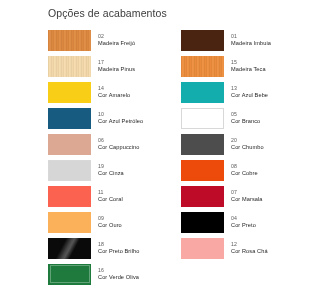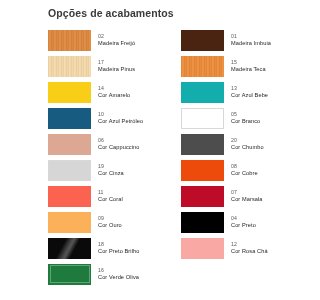--- a/index.html
+++ b/index.html
@@ -21,21 +21,20 @@
     box-sizing: border-box;
   }
   #title {
     position: absolute;
     left: 48px;
     top: 7px;
     font-size: 10.5px;
     color: #3b3b3b;
     letter-spacing: 0.1px;
     white-space: nowrap;
-    font-weight: bold;
   }
   #grid {
     position: absolute;
     left: 48px;
     top: 27px;
     width: 248px;
   }
   .row {
     display: flex;
     height: 26px;

